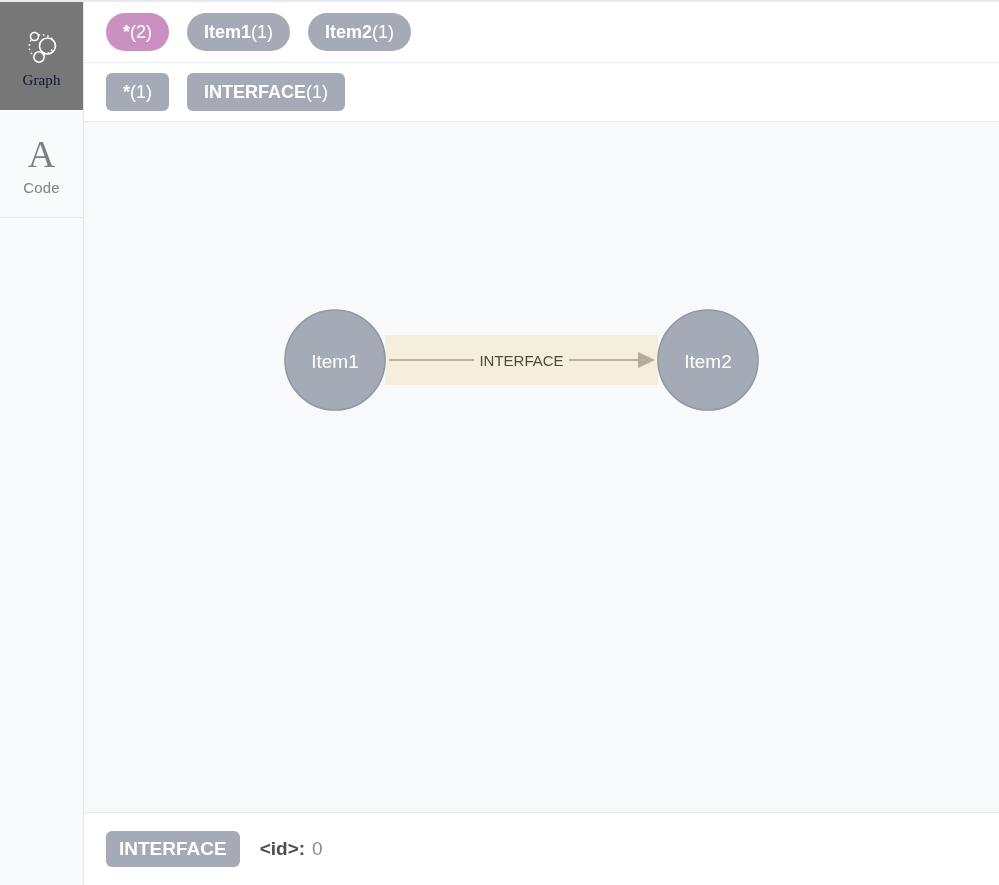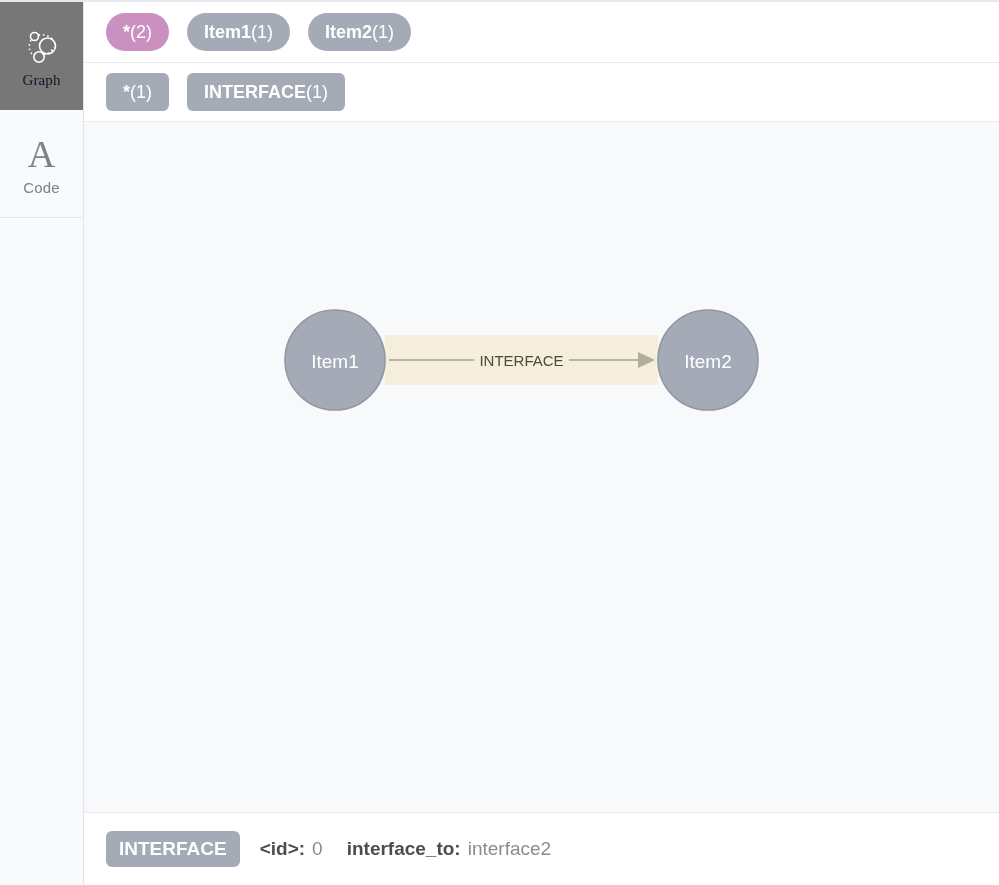--- a/index.html
+++ b/index.html
@@ -260,20 +260,16 @@
 
     <div id="inspector">
       <span class="insp-badge">INTERFACE</span>
 
       <span class="prop">
         <span class="k">&lt;id&gt;:</span>
         <span class="v">0</span>
       </span>
 
 
-      <span class="prop">
-        <span class="k">interface_to:</span>
-        <span class="v">interface2</span>
-      </span>
     </div>
 
   </div>
 </div>
 
 </body></html>

